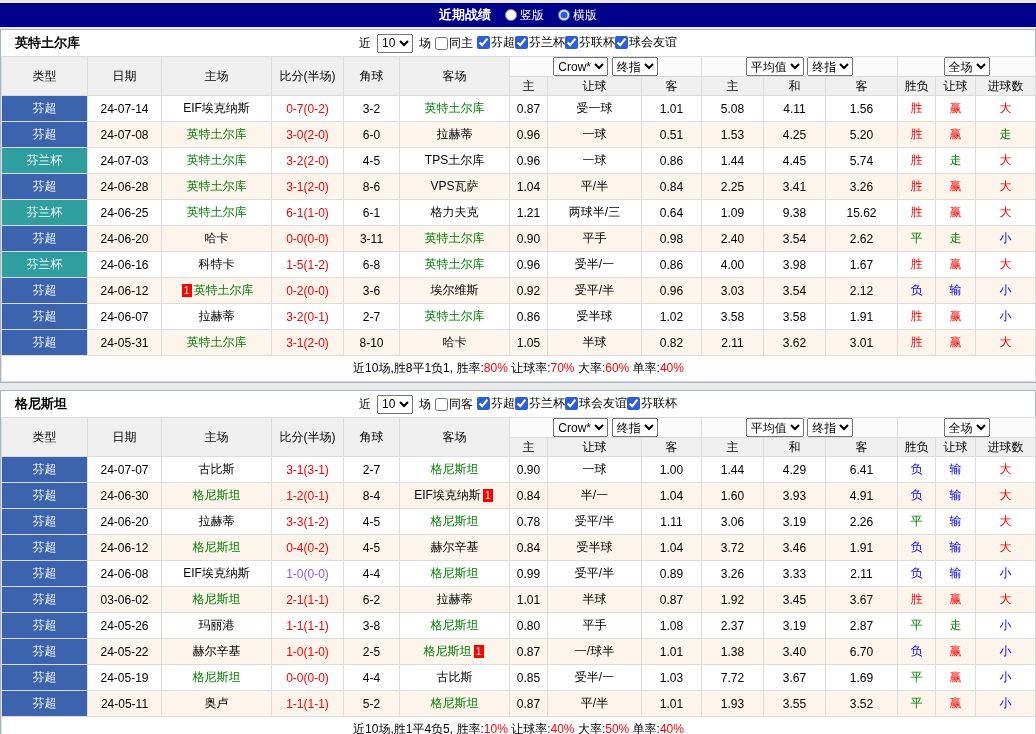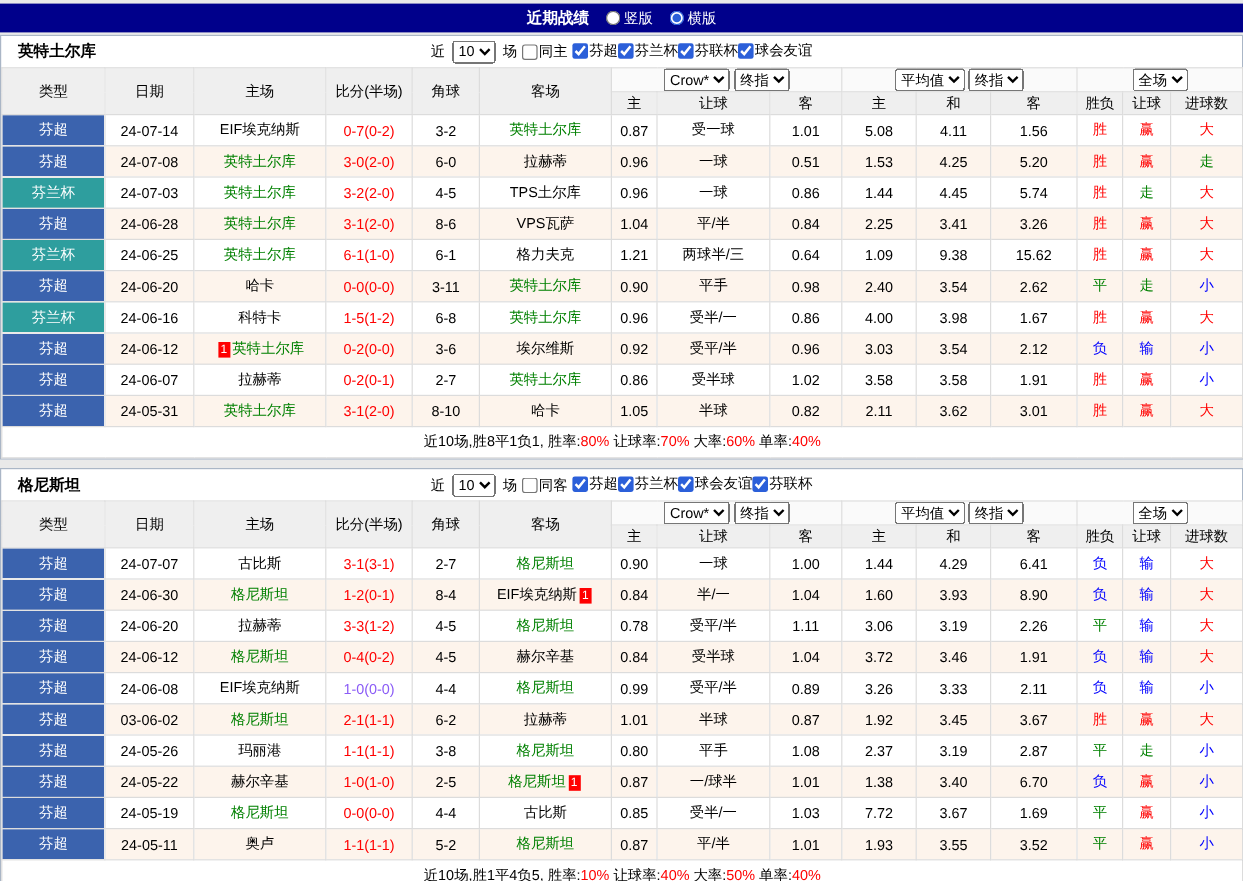--- a/index.html
+++ b/index.html
@@ -294,21 +294,21 @@
             <td>3.54</td>
             <td>2.12</td>
             <td style="color: rgb(0, 0, 255);">负</td>
             <td style="color: rgb(0, 0, 255);">输</td>
             <td style="color: rgb(0, 0, 255);">小</td>
           </tr>
           <tr>
             <td class="type" style="background: rgb(59, 99, 174);">芬超</td>
             <td>24-06-07</td>
             <td><span>拉赫蒂</span></td>
-            <td style="color: rgb(255, 0, 0);">0-2(0-1)</td>
+            <td style="color: rgb(255, 0, 0);">3-2(0-1)</td>
             <td>2-7</td>
             <td><span style="color: rgb(0, 128, 0);">英特土尔库</span></td>
             <td>0.86</td>
             <td>受半球</td>
             <td>1.02</td>
             <td>3.58</td>
             <td>3.58</td>
             <td>1.91</td>
             <td style="color: rgb(255, 0, 0);">胜</td>
             <td style="color: rgb(255, 0, 0);">赢</td>
@@ -441,21 +441,21 @@
             <td>24-06-30</td>
             <td><span style="color: rgb(0, 128, 0);">格尼斯坦</span></td>
             <td style="color: rgb(255, 0, 0);">1-2(0-1)</td>
             <td>8-4</td>
             <td><span>EIF埃克纳斯</span><span class="badge" style="background: rgb(255, 0, 0);">1</span></td>
             <td>0.84</td>
             <td>半/一</td>
             <td>1.04</td>
             <td>1.60</td>
             <td>3.93</td>
-            <td>8.90</td>
+            <td>4.91</td>
             <td style="color: rgb(0, 0, 255);">负</td>
             <td style="color: rgb(0, 0, 255);">输</td>
             <td style="color: rgb(255, 0, 0);">大</td>
           </tr>
           <tr>
             <td class="type" style="background: rgb(59, 99, 174);">芬超</td>
             <td>24-06-20</td>
             <td><span>拉赫蒂</span></td>
             <td style="color: rgb(255, 0, 0);">3-3(1-2)</td>
             <td>4-5</td>

